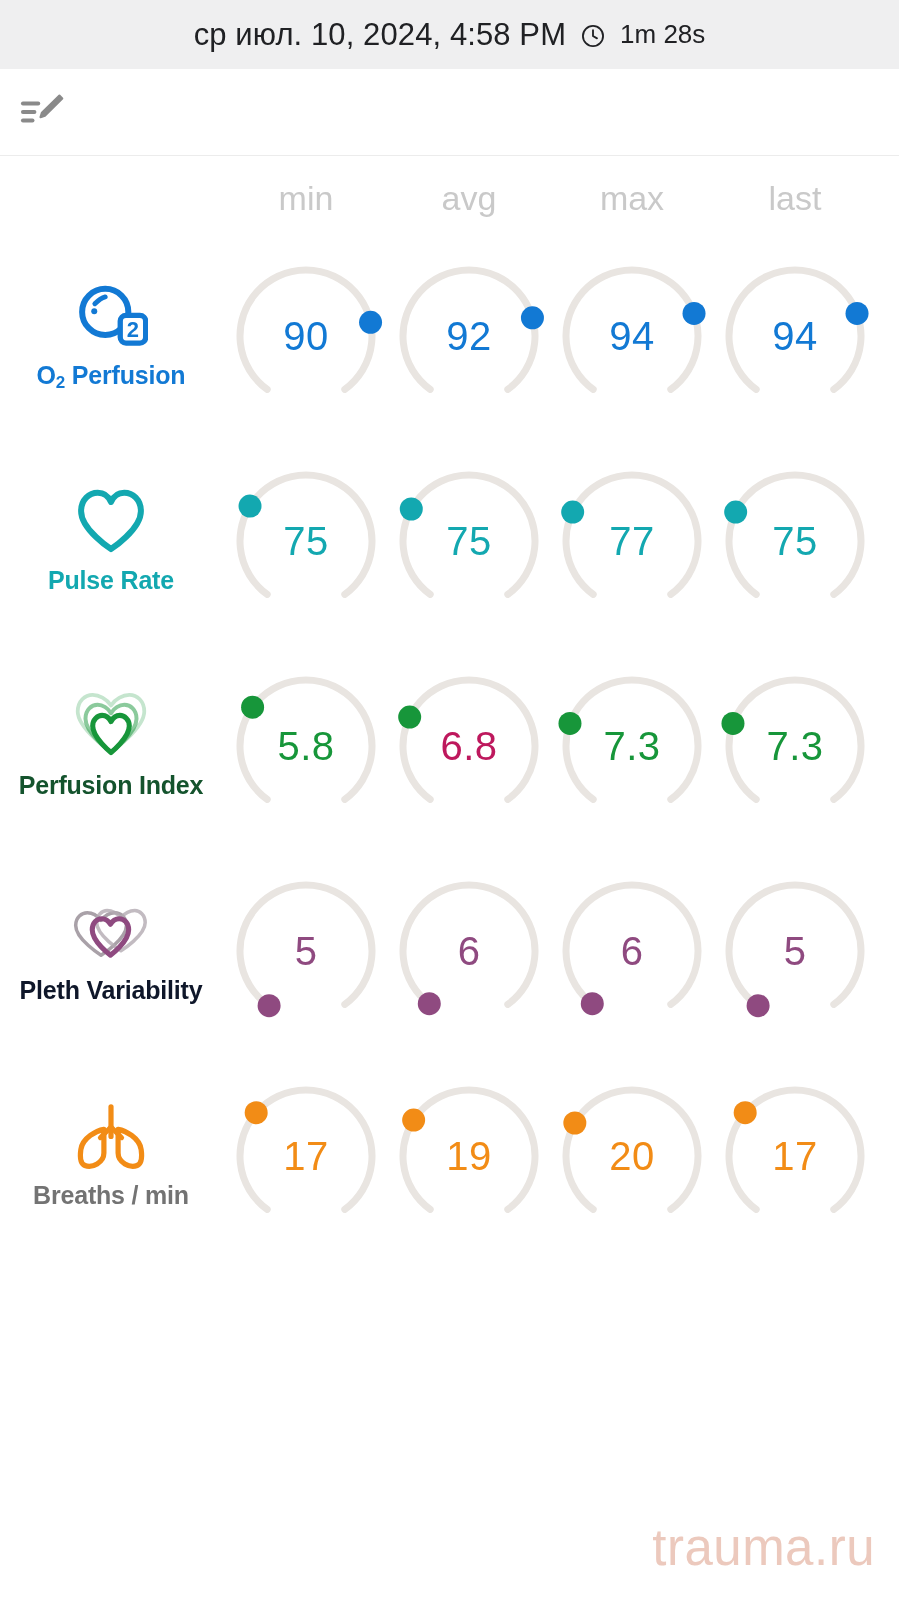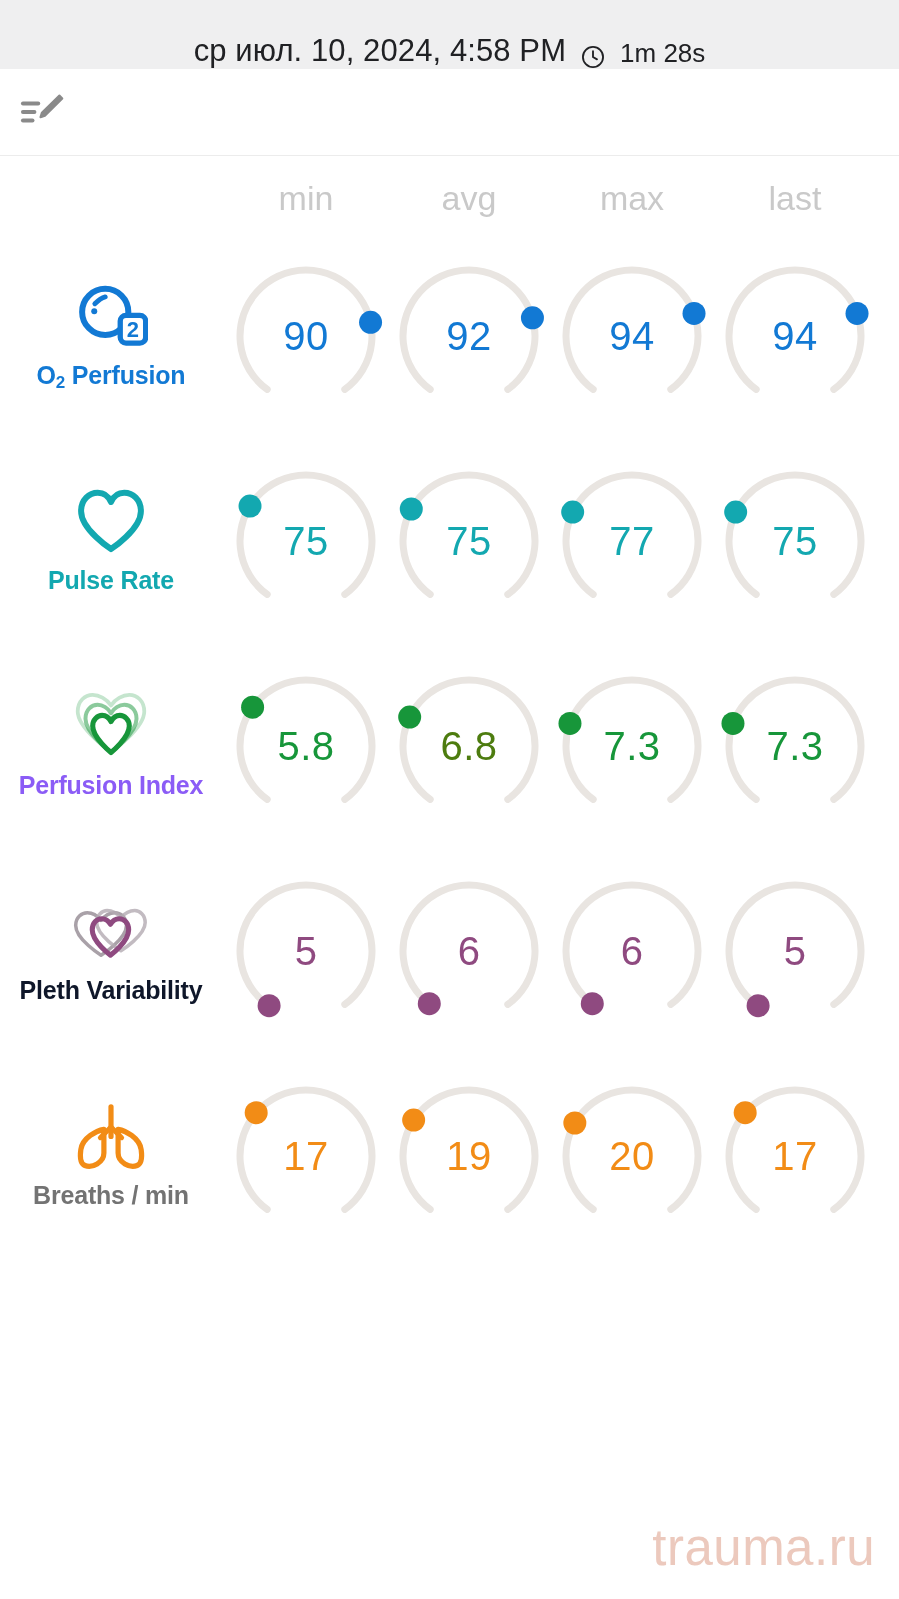--- a/index.html
+++ b/index.html
@@ -20,21 +20,21 @@
   }
 
   
   .header-bar {
     position: absolute;
     left: 0; top: 0;
     width: 899px;
     height: 69px;
     background: #efeff0;
     display: flex;
-    align-items: flex-end;
+    align-items: center;
     justify-content: center;
     gap: 14px;
   }
   .header-title {
     font-size: 31px;
     color: #202124;
     letter-spacing: 0.1px;
     white-space: nowrap;
   }
   .clock-icon {
@@ -273,35 +273,35 @@
       </div>
       <div class="metric-row" style="top: 642px;">
         <div class="metric-label-block">
           <div class="metric-icon">
             <svg viewBox="0 0 70 64" width="78" height="71">
         <path d="M35 55 C35 55 5 34 5 18.5 C5 9 11.5 3.5 18.5 3.5 C24 3.5 31 7 35 13 C39 7 46 3.5 51.5 3.5 C58.5 3.5 65 9 65 18.5 C65 34 35 55 35 55 Z" fill="none" stroke="#17963a" stroke-width="3.4" opacity="0.25" stroke-linejoin="round"></path>
         <path d="M35 55 C35 55 12 38.5 12 25 C12 17 17.5 12.5 23 12.5 C27.5 12.5 32.5 15.5 35 20 C37.5 15.5 42.5 12.5 47 12.5 C52.5 12.5 58 17 58 25 C58 38.5 35 55 35 55 Z" fill="none" stroke="#17963a" stroke-width="3.6" opacity="0.5" stroke-linejoin="round"></path>
         <path d="M35 55.5 C35 55.5 18.5 42 18.5 31.5 C18.5 25.5 23 22 27 22 C30.5 22 33.5 24.5 35 27.5 C36.5 24.5 39.5 22 43 22 C47 22 51.5 25.5 51.5 31.5 C51.5 42 35 55.5 35 55.5 Z" fill="none" stroke="#17963a" stroke-width="4.6" stroke-linejoin="round"></path>
       </svg>
           </div>
-          <div class="metric-label" style="color: #8b5cf6;">Perfusion Index</div>
+          <div class="metric-label" style="color: #14532d;">Perfusion Index</div>
         </div>
         <div class="gauge" style="left: 224px;">
           <svg viewBox="0 0 164 164">
     <path d="M 43.21 135.40 A 66 66 0 1 1 120.79 135.40" fill="none" stroke="#e9e5e1" stroke-width="7" stroke-linecap="round"></path>
     <circle cx="28.60" cy="43.21" r="11.5" fill="#17963a"></circle>
   </svg>
           <div class="gauge-value" style="color: rgb(23, 150, 58);">5.8</div>
         </div>
         <div class="gauge" style="left: 387px;">
           <svg viewBox="0 0 164 164">
     <path d="M 43.21 135.40 A 66 66 0 1 1 120.79 135.40" fill="none" stroke="#e9e5e1" stroke-width="7" stroke-linecap="round"></path>
     <circle cx="22.68" cy="53.07" r="11.5" fill="#17963a"></circle>
   </svg>
-          <div class="gauge-value" style="color: #4d7c0f;">6.8</div>
+          <div class="gauge-value" style="color: #be185d;">6.8</div>
         </div>
         <div class="gauge" style="left: 550px;">
           <svg viewBox="0 0 164 164">
     <path d="M 43.21 135.40 A 66 66 0 1 1 120.79 135.40" fill="none" stroke="#e9e5e1" stroke-width="7" stroke-linecap="round"></path>
     <circle cx="19.98" cy="59.43" r="11.5" fill="#17963a"></circle>
   </svg>
           <div class="gauge-value" style="color: rgb(23, 150, 58);">7.3</div>
         </div>
         <div class="gauge" style="left: 713px;">
           <svg viewBox="0 0 164 164">

